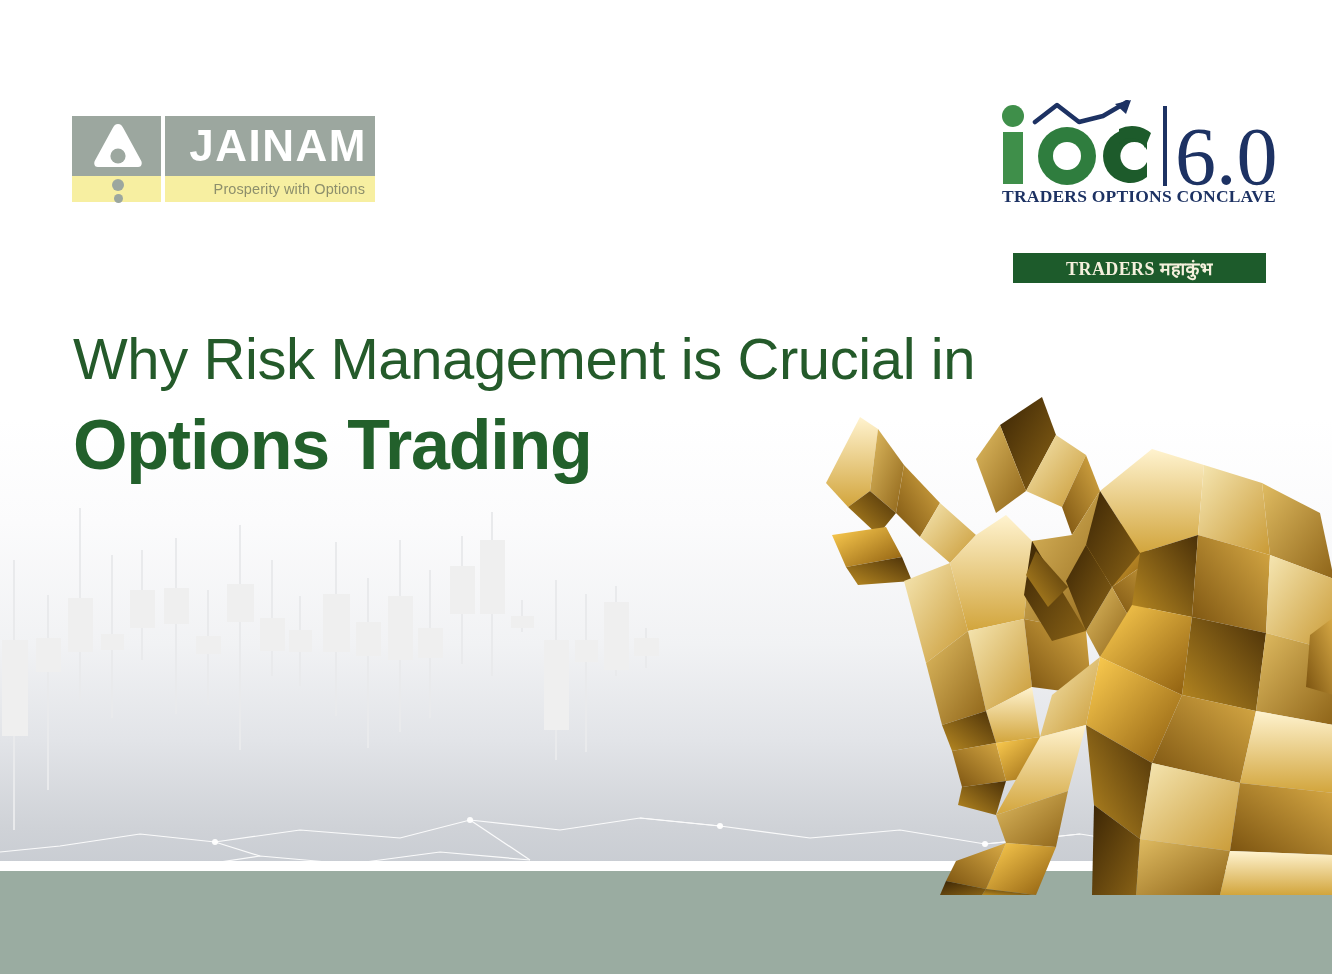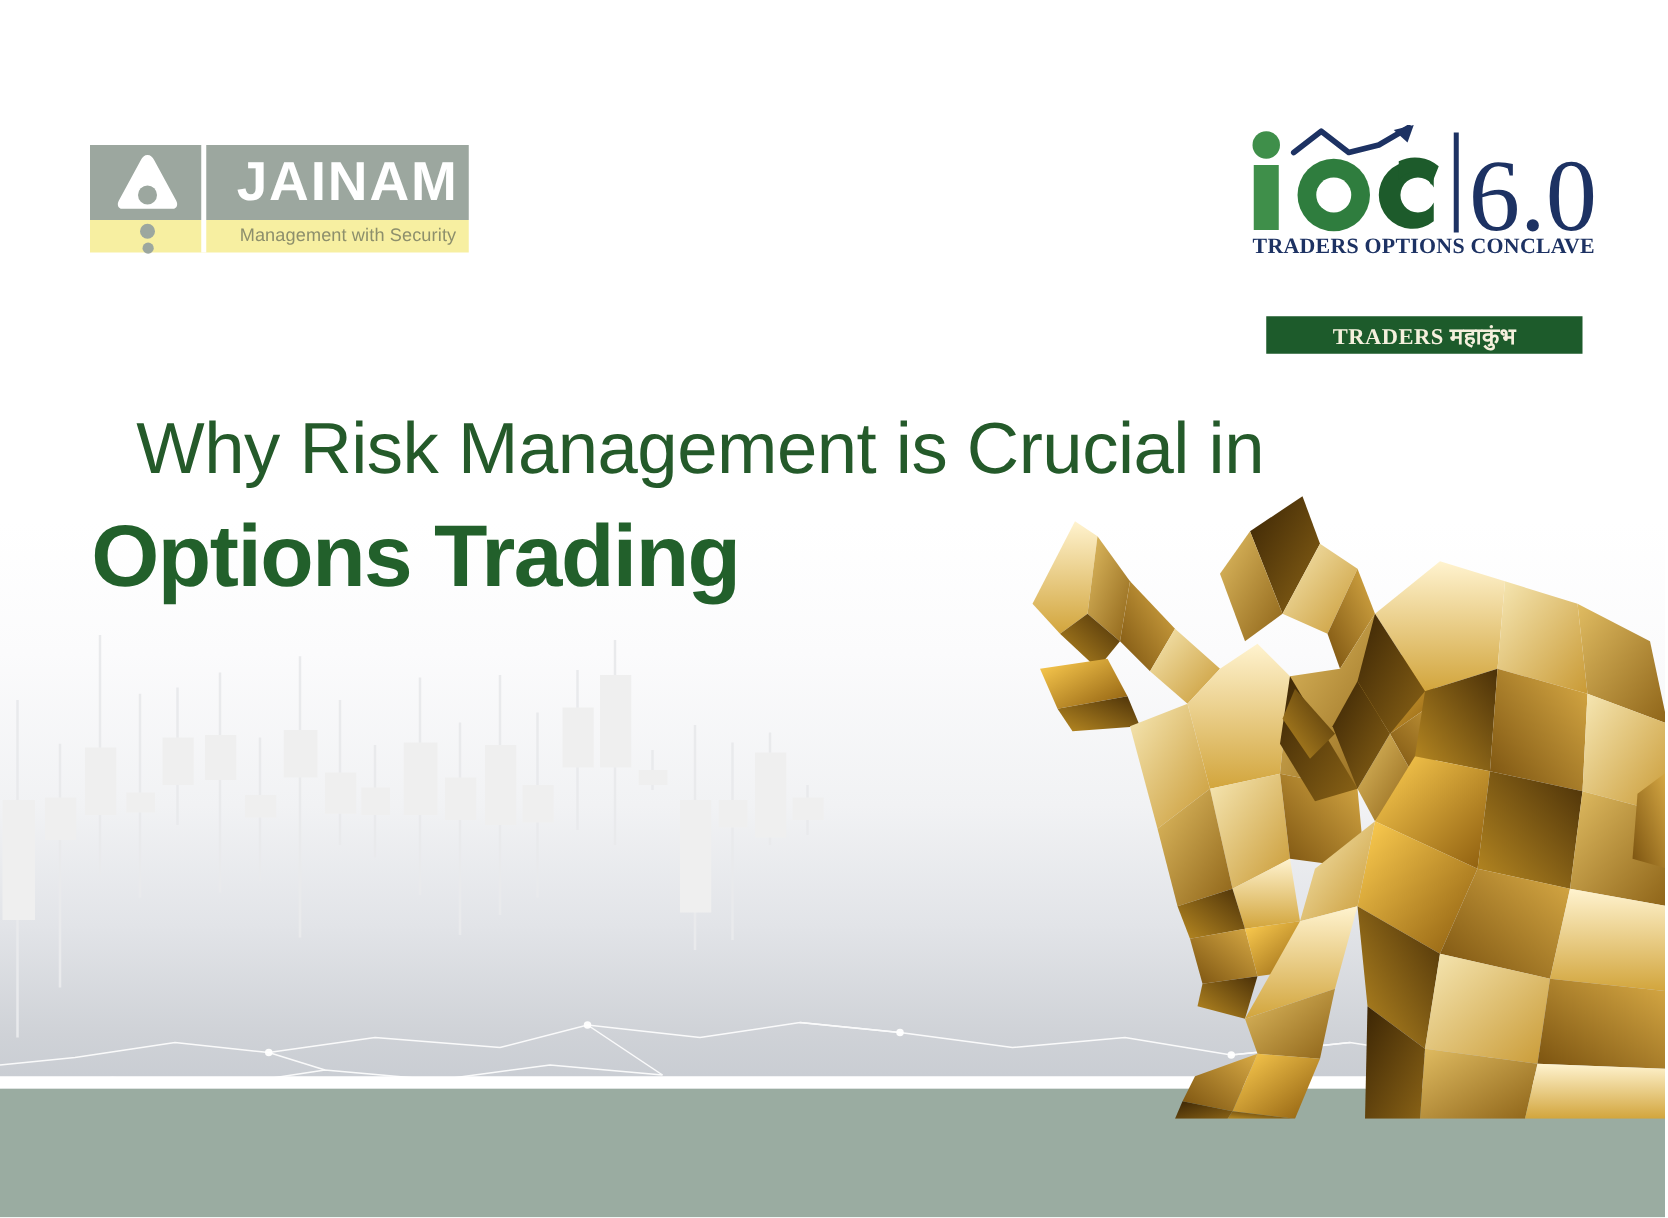--- a/index.html
+++ b/index.html
@@ -70,21 +70,20 @@
     color:#f5f0dd; font-size:18px; font-weight:700; letter-spacing:.4px;
     font-family:"Liberation Serif", serif; white-space:nowrap;
   }
 
   
   .headline { position:absolute; left:73px; top:328px; width:1120px; }
   .hl-line1 {
     color:#245a2a; font-size:58px; font-weight:400; line-height:1.06;
     letter-spacing:-0.4px; white-space:nowrap;
     font-family:"Liberation Sans", sans-serif;
-    margin-left:36px;
   }
   .hl-line2 {
     color:#22602b; font-size:70px; font-weight:700; line-height:1.05;
     letter-spacing:-1.2px; margin-top:20px; white-space:nowrap;
     font-family:"Liberation Sans", sans-serif;
   }
 
   
   .bull { position:absolute; left:800px; top:395px; width:534px; height:500px; }
 </style>
@@ -172,21 +171,21 @@
     <div class="jn-divider"></div>
 
     <svg class="jn-mark" viewBox="0 0 52 48">
       <path d="M26 2 C28.5 2 30 3.6 31.4 6.2 L49 38.5 C50.6 41.4 49.6 45 46.2 45 L5.8 45 C2.4 45 1.4 41.4 3 38.5 L20.6 6.2 C22 3.6 23.5 2 26 2 Z" fill="#ffffff"></path>
       <circle cx="26" cy="34" r="7.6" fill="#9ca79f"></circle>
     </svg>
     <div class="jn-dot1"></div>
     <div class="jn-dot2"></div>
 
     <div class="jn-word">JAINAM</div>
-    <div class="jn-tag">Management with Security</div>
+    <div class="jn-tag">Prosperity with Options</div>
   </div>
 
   <div class="ioc-logo">
     <svg class="ioc-mark" viewBox="0 0 288 92">
 
       <g stroke="#1d3263" stroke-width="4.5" fill="none" stroke-linecap="round" stroke-linejoin="round">
         <polyline points="40,22 62,5 84,22 108,16 132,2"></polyline>
       </g>
       <polygon points="136,0 120,4 131,14" fill="#1d3263"></polygon>
 

